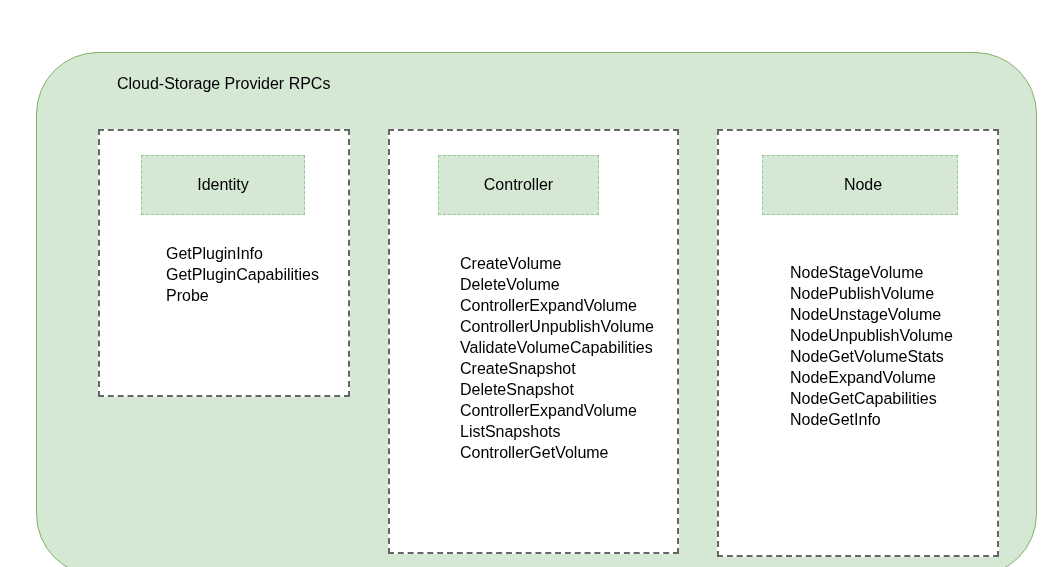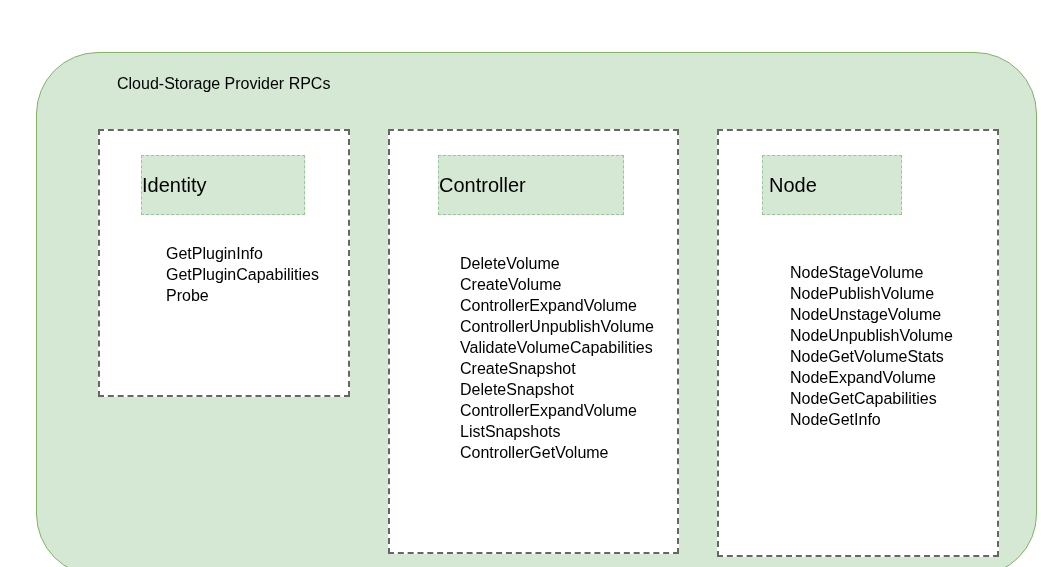--- a/index.html
+++ b/index.html
@@ -51,26 +51,27 @@
   #group-node       { left: 680px; top: 76px;  width: 282px; height: 428px; }
 
   
   .group-header {
     position: absolute;
     box-sizing: border-box;
     background: #d5e8d4;
     border: 1px dashed #97c794;
     display: flex;
     align-items: center;
-    font-size: 20px;
+    justify-content: center;
+    font-size: 16px;
     color: #000000;
   }
   #header-identity   { left: 41px; top: 24px; width: 164px; height: 60px; }
-  #header-controller { left: 48px; top: 24px; width: 186px; height: 60px; }
-  #header-node       { left: 43px; top: 24px; width: 140px; height: 60px; padding-left: 6px; }
+  #header-controller { left: 48px; top: 24px; width: 161px; height: 60px; }
+  #header-node       { left: 43px; top: 24px; width: 196px; height: 60px; padding-left: 6px; }
 
   
   .rpc-list {
     position: absolute;
     font-size: 16px;
     line-height: 21px;
     color: #000000;
     white-space: nowrap;
   }
   #list-identity   { left: 66px; top: 112px; }
@@ -95,22 +96,22 @@
       <span class="rpc-item">GetPluginCapabilities</span>
       <span class="rpc-item">Probe</span>
     </div>
   </div>
 
   <div class="group-box" id="group-controller">
     <div class="group-header" id="header-controller">
       <span>Controller</span>
     </div>
     <div class="rpc-list" id="list-controller">
+      <span class="rpc-item">CreateVolume</span>
       <span class="rpc-item">DeleteVolume</span>
-      <span class="rpc-item">CreateVolume</span>
       <span class="rpc-item">ControllerExpandVolume</span>
       <span class="rpc-item">ControllerUnpublishVolume</span>
       <span class="rpc-item">ValidateVolumeCapabilities</span>
       <span class="rpc-item">CreateSnapshot</span>
       <span class="rpc-item">DeleteSnapshot</span>
       <span class="rpc-item">ControllerExpandVolume</span>
       <span class="rpc-item">ListSnapshots</span>
       <span class="rpc-item">ControllerGetVolume</span>
     </div>
   </div>

